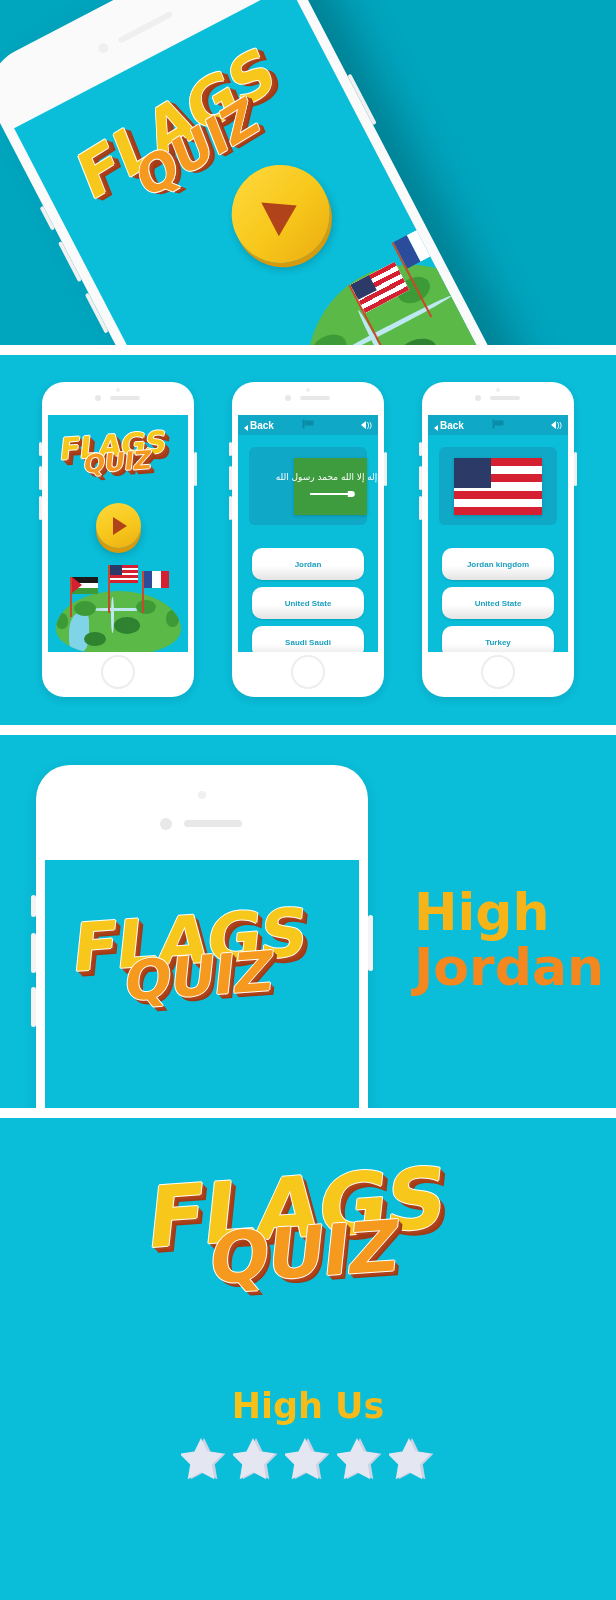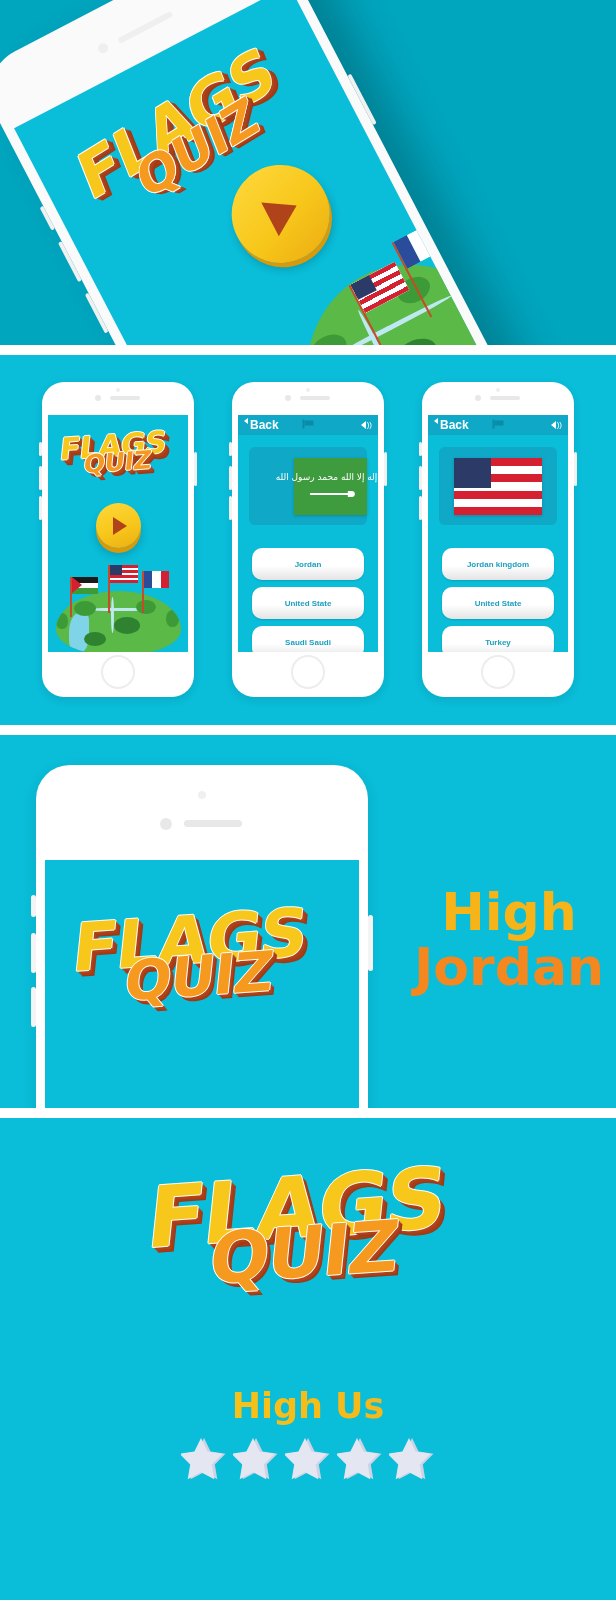--- a/index.html
+++ b/index.html
@@ -135,22 +135,22 @@
   #splash-logo { position:absolute; left:12px; top:16px; }
   #splash-logo .flags { font-size:30px; }
   #splash-logo .quiz  { font-size:25px; margin-top:-12px; margin-left:24px; }
   #splash-play { position:absolute; left:48px; top:88px; width:45px; height:45px; }
   #splash-play .play-tri { border-width:9px 0 9px 14px; border-color:transparent transparent transparent #B0431A; margin-left:3px; }
   #splash-earth { left:8px; top:150px; width:125px; height:90px; }
 
   
   .navbar { position:absolute; left:0; top:0; width:100%; height:20px;
     background:#0FA8C6; display:flex; align-items:center; padding:0 6px; }
-  .nav-back { display:flex; align-items:flex-start; gap:2px; color:#FFFFFF;
-    font-size:12px; font-weight:bold; }
+  .nav-back { display:flex; align-items:flex-end; gap:2px; color:#FFFFFF;
+    font-size:10px; font-weight:bold; }
   .nav-caret { width:0; height:0; border-style:solid;
     border-width:3px 4px 3px 0; border-color:transparent #FFFFFF transparent transparent; }
   .nav-flag-icon { position:absolute; left:50%; top:50%; transform:translate(-50%,-50%); }
   .nav-flag-icon .pole { position:absolute; left:0; top:-1px; width:1.5px; height:9px; background:#0A8CA8; }
   .nav-flag-icon .cl { position:absolute; left:1.5px; top:0px; width:9px; height:5px; background:#0A8CA8; }
   .nav-speaker { position:absolute; right:6px; top:50%; transform:translateY(-50%);
     display:flex; align-items:center; }
   .nav-speaker .box { width:0; height:0; border-style:solid;
     border-width:4px 5px 4px 0; border-color:transparent #FFFFFF transparent transparent; }
   .nav-speaker .wv { margin-left:1px; color:#FFFFFF; font-size:8px; line-height:1; }
@@ -182,21 +182,21 @@
   #big-phone .sb { position:absolute; background:#F4F4F4; border-radius:3px; }
   #big-phone .sb.l1 { left:-5px; top:130px; width:5px; height:22px; }
   #big-phone .sb.l2 { left:-5px; top:168px; width:5px; height:40px; }
   #big-phone .sb.l3 { left:-5px; top:222px; width:5px; height:40px; }
   #big-phone .sb.r1 { right:-5px; top:150px; width:5px; height:56px; }
 
   #big-logo { position:absolute; left:28px; top:48px; }
   #big-logo .flags { font-size:66px; }
   #big-logo .quiz  { font-size:55px; margin-top:-26px; margin-left:52px; }
 
-  #high-graphic { position:absolute; right:12px; top:150px; text-align:center;
+  #high-graphic { position:absolute; right:12px; top:150px; text-align:left;
     font-family:"DejaVu Sans", sans-serif; font-weight:bold; line-height:1.06; }
   #high-graphic .hg-high { display:block; font-size:52px; color:#F7B418; }
   #high-graphic .hg-graphic { display:block; font-size:52px; color:#F5871F; }
 
   
   #rate-logo { position:absolute; left:148px; top:48px; }
   #rate-logo .flags { font-size:84px; }
   #rate-logo .quiz  { font-size:70px; margin-top:-34px; margin-left:62px; }
 
   #rate-title { position:absolute; left:0; top:268px; width:100%; text-align:center;

